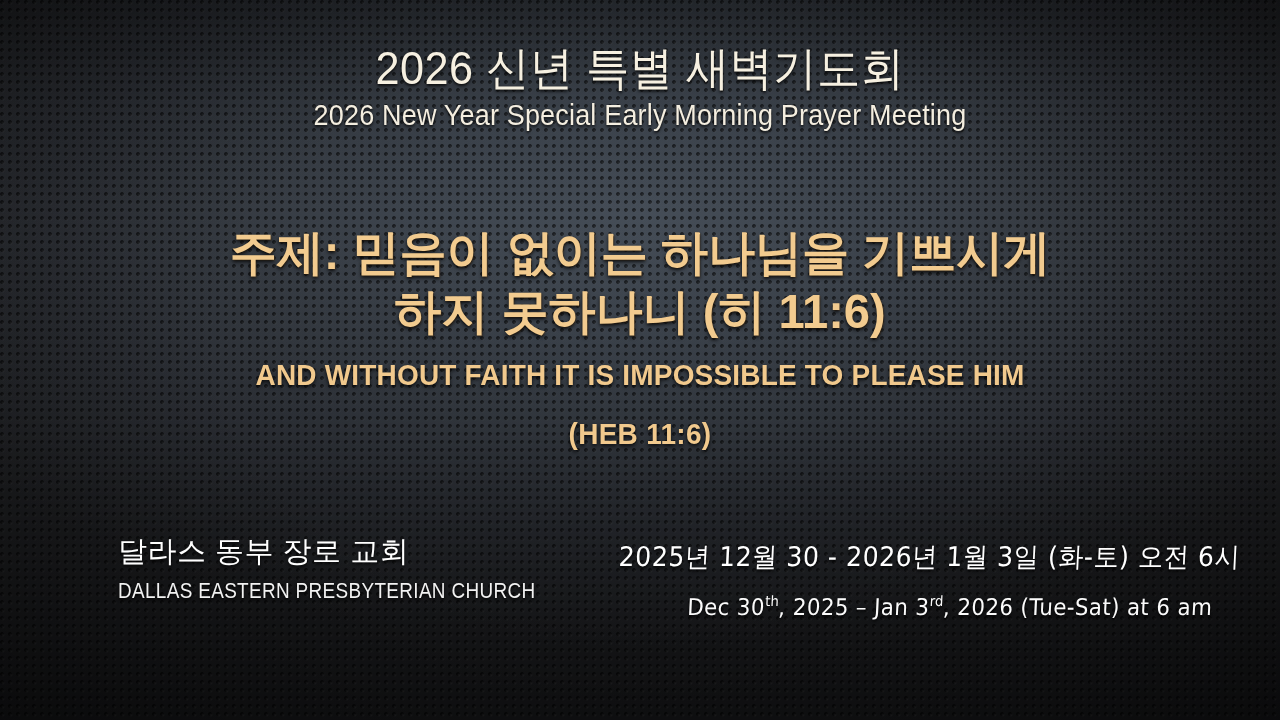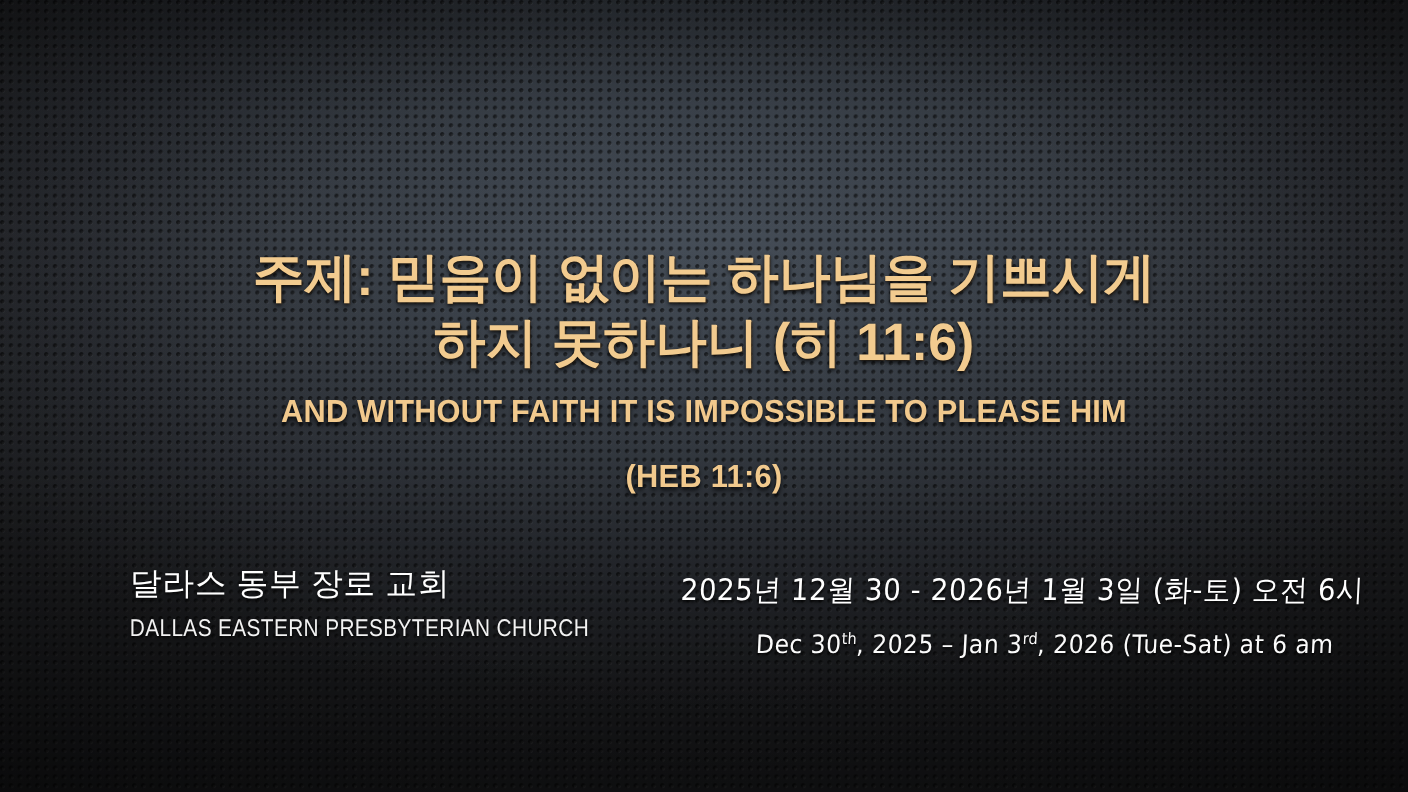--- a/index.html
+++ b/index.html
@@ -131,21 +131,21 @@
     letter-spacing: 0.3px;
     transform: scaleX(0.965);
     text-shadow: 0 2px 4px rgba(0,0,0,0.8);
   }
 
   
   #footer-row {
     position: absolute;
     left: 0;
     right: 0;
-    top: 516px;
+    top: 536px;
     height: 110px;
   }
   .church {
     position: absolute;
     left: 118px;
     top: 0;
     text-align: left;
     white-space: nowrap;
   }
   .church-ko {
@@ -210,20 +210,24 @@
 
 <div id="slide">
 
   <div class="bg-base"></div>
   <div class="bg-sheen"></div>
   <div class="bg-dots"></div>
   <div class="bg-vignette"></div>
 
   <div class="content">
 
+    <div class="block" id="header-block">
+      <div class="title-ko">2026 신년 특별 새벽기도회</div>
+      <div class="title-en">2026 New Year Special Early Morning Prayer Meeting</div>
+    </div>
 
     <div class="block" id="theme-block">
       <div class="theme-ko">주제: 믿음이 없이는 하나님을 기쁘시게</div>
       <div class="theme-ko">하지 못하나니 (히 11:6)</div>
       <div class="theme-en">AND WITHOUT FAITH IT IS IMPOSSIBLE TO PLEASE HIM</div>
       <div class="theme-ref">(HEB 11:6)</div>
     </div>
 
     <div id="footer-row">
 

